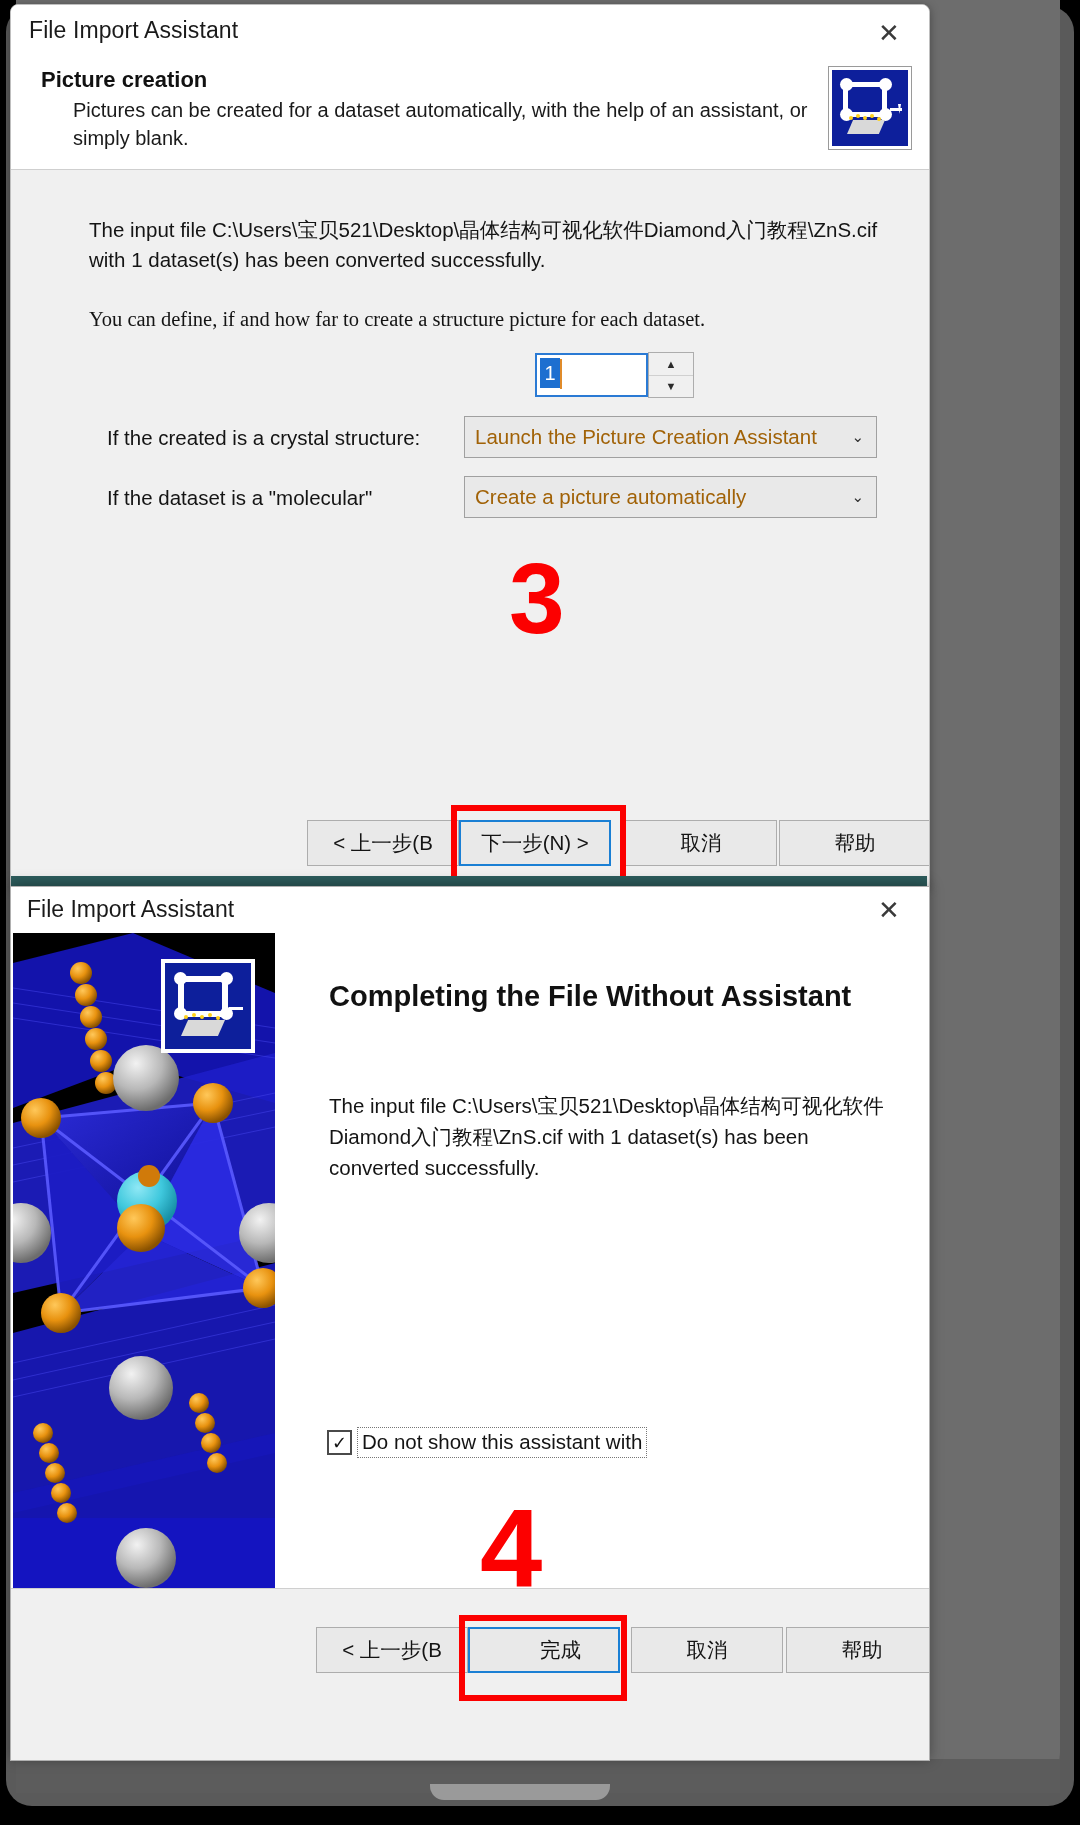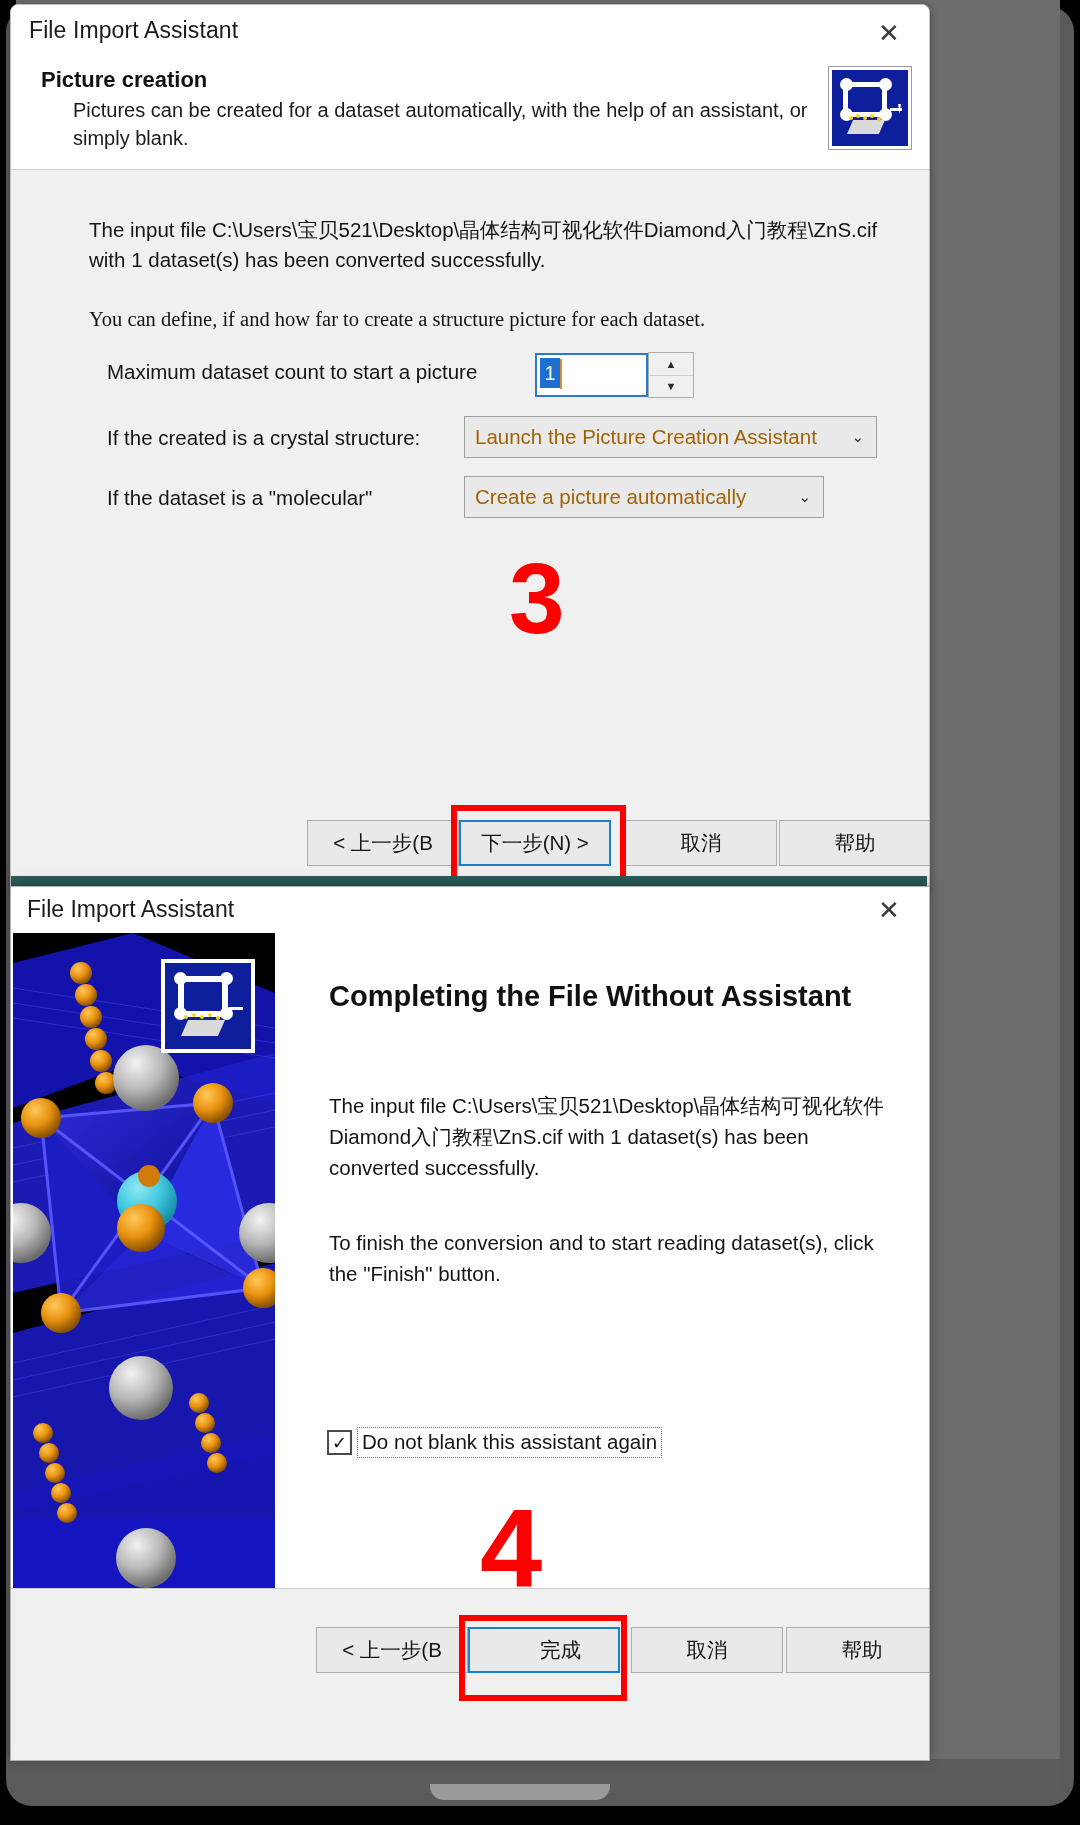--- a/index.html
+++ b/index.html
@@ -275,39 +275,38 @@
         <span class="ic-bar" style="left:58px;top:38px;width:12px;height:3px;"></span>
         <span class="ic-bar" style="left:66px;top:34px;width:3px;height:10px;
               clip-path:polygon(0 0,100% 0,50% 100%);"></span>
       </div>
     </div>
 
     <div class="d1-body">
       <div class="d1-p1">The input file C:\Users\宝贝521\Desktop\晶体结构可视化软件Diamond入门教程\ZnS.cif with 1 dataset(s) has been converted successfully.</div>
       <div class="d1-p2">You can define, if and how far to create a structure picture for each dataset.</div>
 
-      <div class="row-lbl" style="left:96px;top:190px;">Maximum dataset count to start a picture</div>
 
       <div class="spin-wrap">
         <div class="spin-val">1</div>
         <div class="spin-caret"></div>
       </div>
       <div class="spin-btns">
         <div class="spin-up">▲</div>
         <div class="spin-dn">▼</div>
       </div>
 
       <div class="row-lbl" style="left:96px;top:256px;">If the created is a crystal structure:</div>
       <div class="combo" style="left:453px;top:246px;width:413px;">
         <span class="combo-txt">Launch the Picture Creation Assistant</span>
         <span class="combo-arrow">⌄</span>
       </div>
 
       <div class="row-lbl" style="left:96px;top:316px;">If the dataset is a "molecular"</div>
-      <div class="combo" style="left:453px;top:306px;width:360px;">
+      <div class="combo" style="left:453px;top:306px;width:413px;">
         <span class="combo-txt">Create a picture automatically</span>
         <span class="combo-arrow">⌄</span>
       </div>
 
       <div class="bigmark" style="left:498px;top:378px;font-size:100px;">3</div>
     </div>
 
     <div class="d1-footer">
       <div class="btn" style="left:296px;top:20px;width:152px;">&lt; 上一步(B</div>
       <div class="btn primary" style="left:448px;top:20px;width:152px;">下一步(N) &gt;</div>
@@ -437,25 +436,24 @@
         <span class="ic-spark" style="left:35px;top:52px;"></span>
         <span class="ic-spark" style="left:43px;top:50px;"></span>
         <span class="ic-spark" style="left:51px;top:53px;"></span>
         <span class="ic-bar" style="left:64px;top:44px;width:14px;height:3px;"></span>
       </div>
     </div>
 
     <div class="d2-main">
       <div class="d2-h1">Completing the File Without Assistant</div>
       <div class="d2-p" style="top:158px;">The input file C:\Users\宝贝521\Desktop\晶体结构可视化软件Diamond入门教程\ZnS.cif with 1 dataset(s) has been converted successfully.</div>
-      <div class="d2-p" style="top:295px;">To finish the conversion and to start reading dataset(s), click the "Finish" button.</div>
 
       <div style="position:absolute;left:52px;top:497px;">
         <div class="cbbox">✓</div>
-        <div class="cblabel">Do not blank this assistant again</div>
+        <div class="cblabel">Do not show this assistant with</div>
       </div>
 
 
       <div class="bigmark" style="left:205px;top:560px;font-size:112px;">4</div>
     </div>
 
     <div class="d2-footer">
       <div class="btn" style="left:305px;top:38px;width:152px;">&lt; 上一步(B</div>
       <div class="btn primary" style="left:457px;top:38px;width:152px;padding-left:33px;">完成</div>
       <div class="btn" style="left:620px;top:38px;width:152px;">取消</div>

